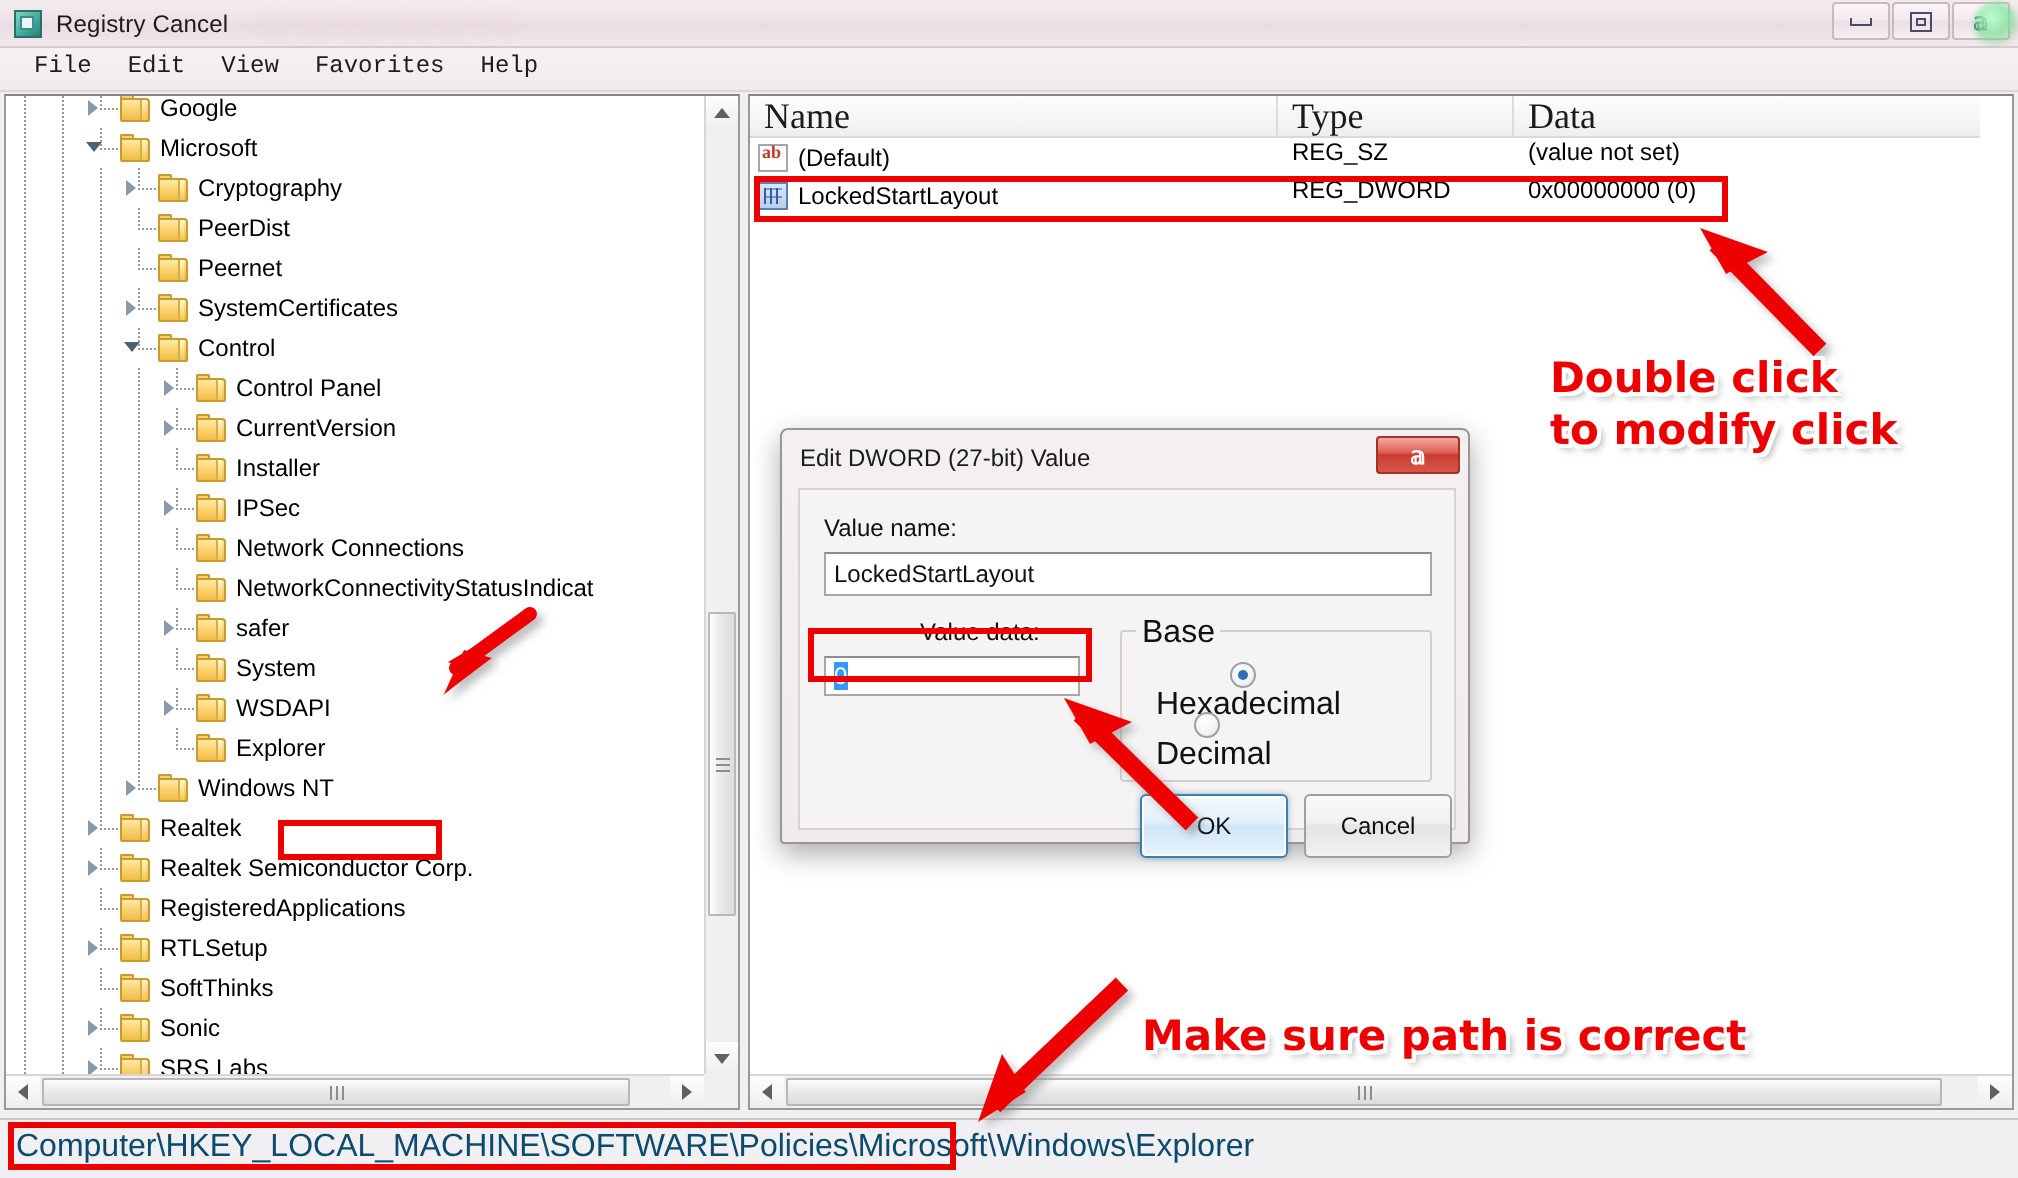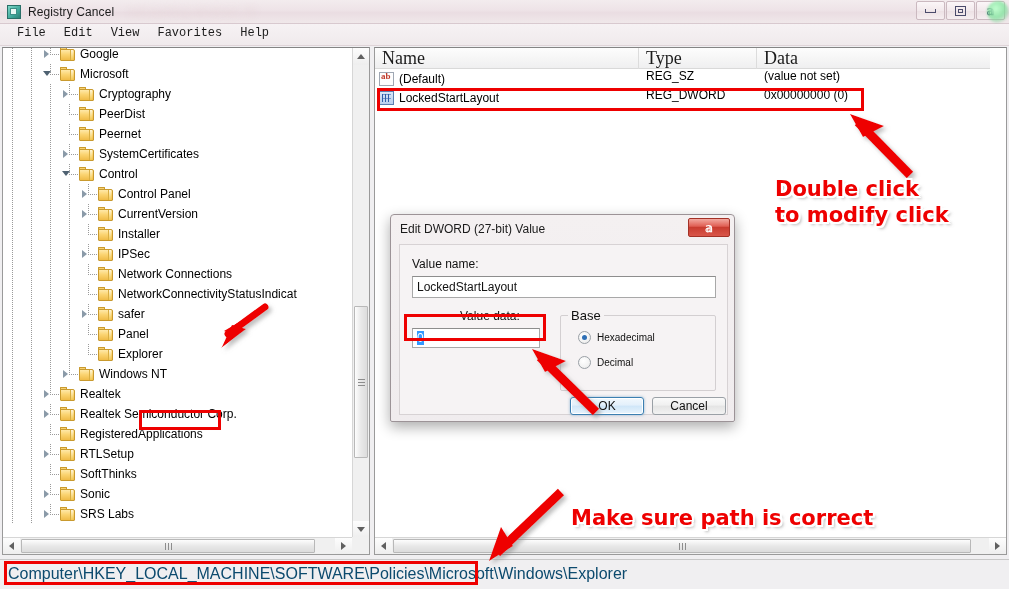--- a/index.html
+++ b/index.html
@@ -502,49 +502,50 @@
     position: absolute;
     border: 1px solid #d3cfd1;
     background: transparent;
     border-radius: 2px;
   }
   .groupbox-label {
     position: absolute;
     top: -8px; left: 7px;
     background: #f6f3f4;
     padding: 0 3px;
-    font-size: 13px;
+    font-size: 16px;
     color: #111;
   }
   .radio-row {
     position: absolute;
     display: flex; align-items: center;
-    font-size: 10px; color: #111;
+    font-size: 16px; color: #111;
     white-space: nowrap;
+    flex-direction: column;
   }
   .radio {
     width: 13px; height: 13px;
     border-radius: 50%;
     background: radial-gradient(circle at 40% 35%, #ffffff 0%, #f2f2f2 60%, #e3e3e3 100%);
     border: 1px solid #9aa0a6;
     margin-right: 6px;
     position: relative;
     flex: 0 0 auto;
   }
   .radio.on::after {
     content:'';
     position: absolute;
     left: 3px; top: 3px;
     width: 5px; height: 5px;
     border-radius: 50%;
     background: #2e6fb5;
   }
   .dlg-btn {
     position: absolute;
-    height: 18px;
+    height: 32px;
     background: linear-gradient(to bottom,#fafafa 0%,#f0f0f0 45%,#e4e4e4 50%,#f2f2f2 100%);
     border: 1px solid #9aa0a6;
     border-radius: 3px;
     display: flex; align-items: center; justify-content: center;
     font-size: 12px; color: #111;
   }
   .dlg-btn.primary {
     border: 1px solid #3c7fb1;
     box-shadow: inset 0 0 0 1px #ffffff, 0 0 3px rgba(60,127,177,0.55);
     background: linear-gradient(to bottom,#f2f8fd 0%,#e3f0fb 45%,#cfe6f8 50%,#e9f4fd 100%);
@@ -809,21 +810,36 @@
               <span class="guide dotted"></span>
               <span class="guide dotted"></span>
               <span class="guide dotted"></span>
               <span class="guide dotted"></span>
               <span class="expander elbow"></span>
               <span class="folder">
                 <span class="ftab"></span>
                 <span class="fbody"></span>
                 <span class="fspine"></span>
               </span>
-              <span class="tree-label">Panel</span>
+              <span class="tree-label">System</span>
+            </div>
+            <div class="tree-row">
+              <span class="guide dotted"></span>
+              <span class="guide dotted"></span>
+              <span class="guide dotted"></span>
+              <span class="guide dotted"></span>
+              <span class="expander elbow">
+                <span class="tri collapsed"></span>
+              </span>
+              <span class="folder">
+                <span class="ftab"></span>
+                <span class="fbody"></span>
+                <span class="fspine"></span>
+              </span>
+              <span class="tree-label">WSDAPI</span>
             </div>
             <div class="tree-row selected-box">
               <span class="guide dotted"></span>
               <span class="guide dotted"></span>
               <span class="guide dotted"></span>
               <span class="guide dotted"></span>
               <span class="expander elbow"></span>
               <span class="folder">
                 <span class="ftab"></span>
                 <span class="fbody"></span>

